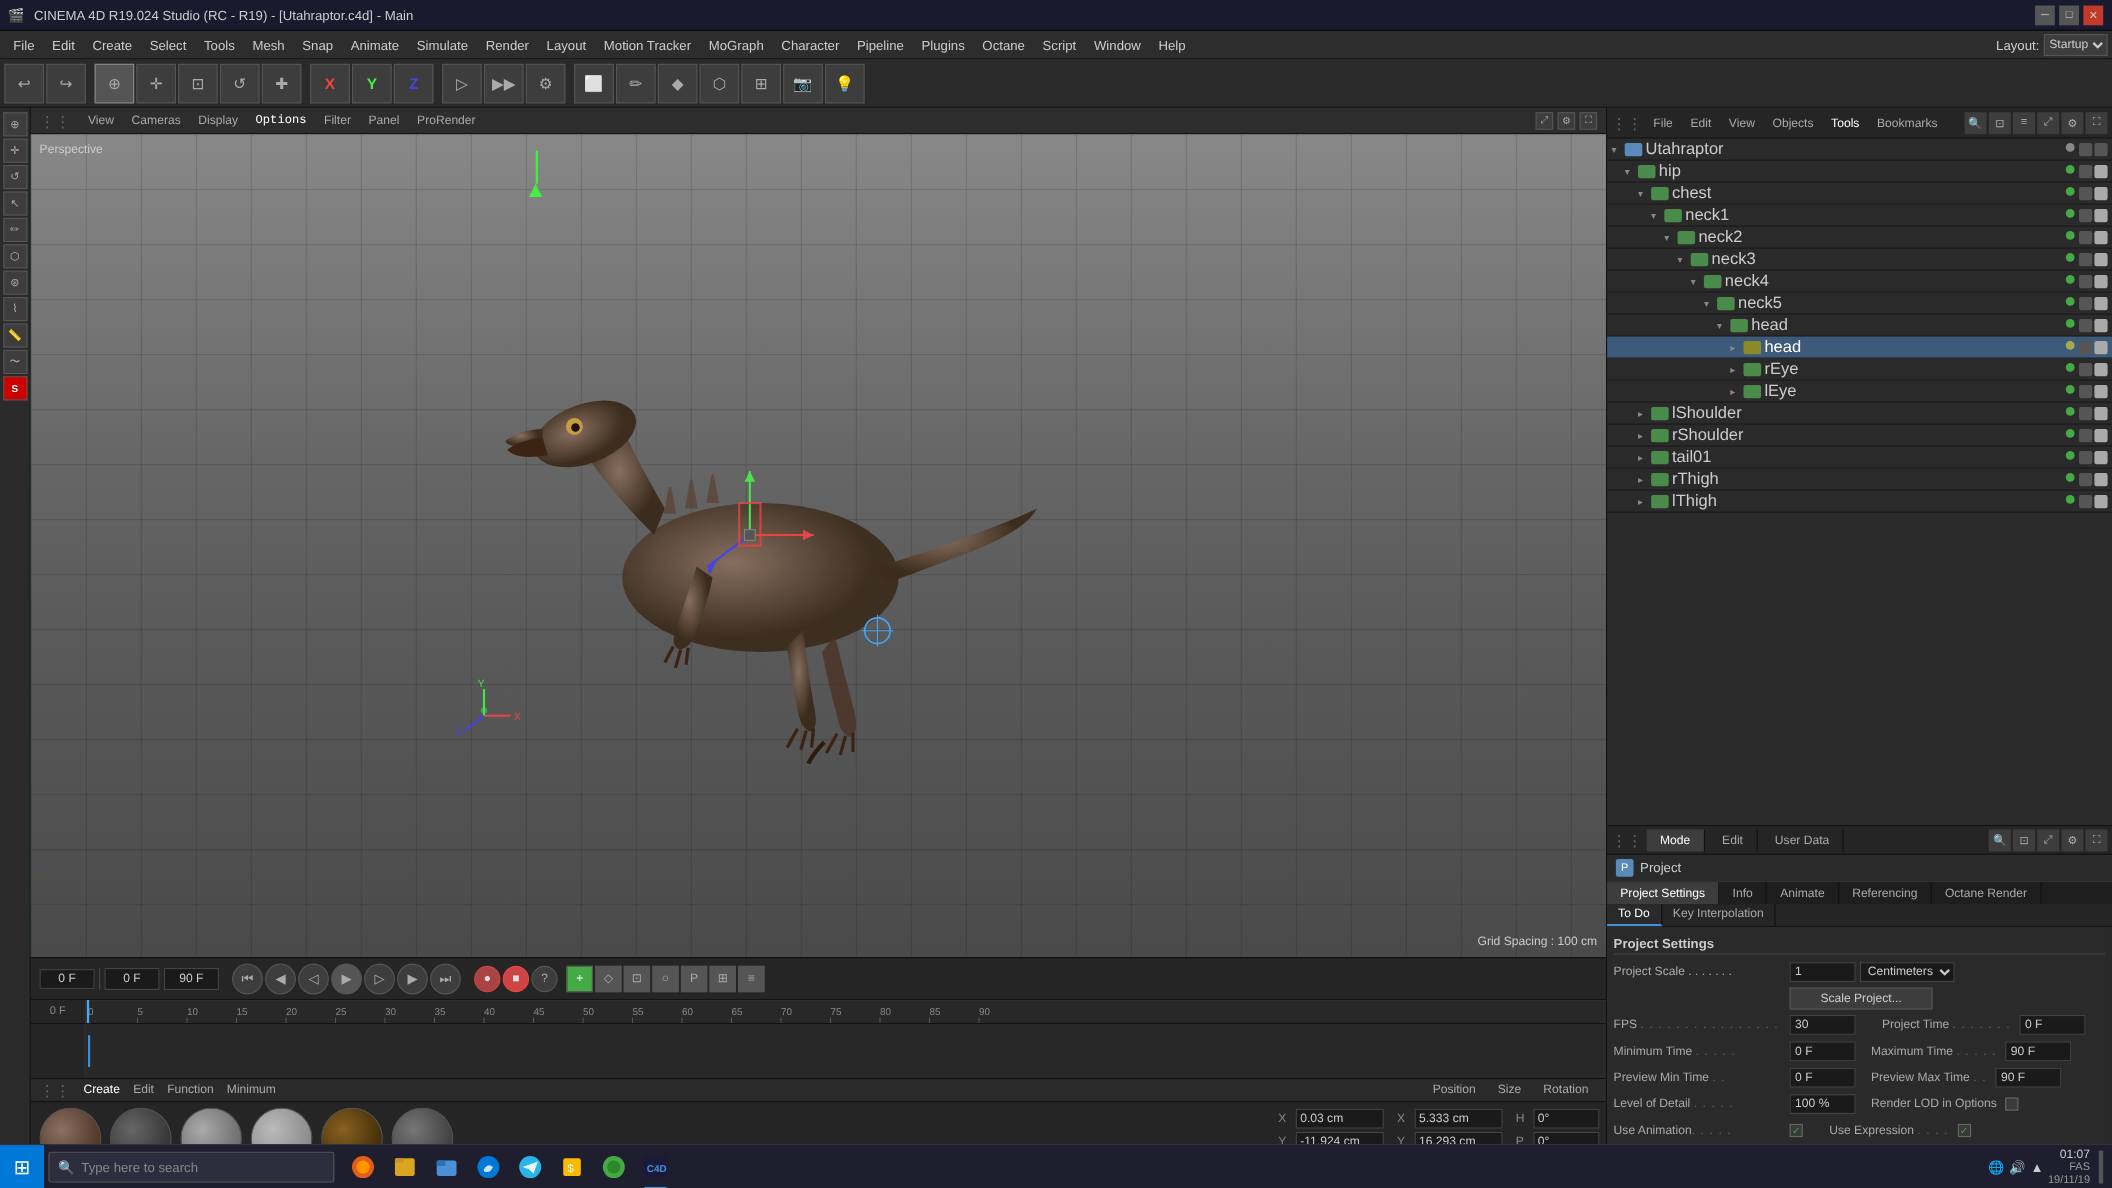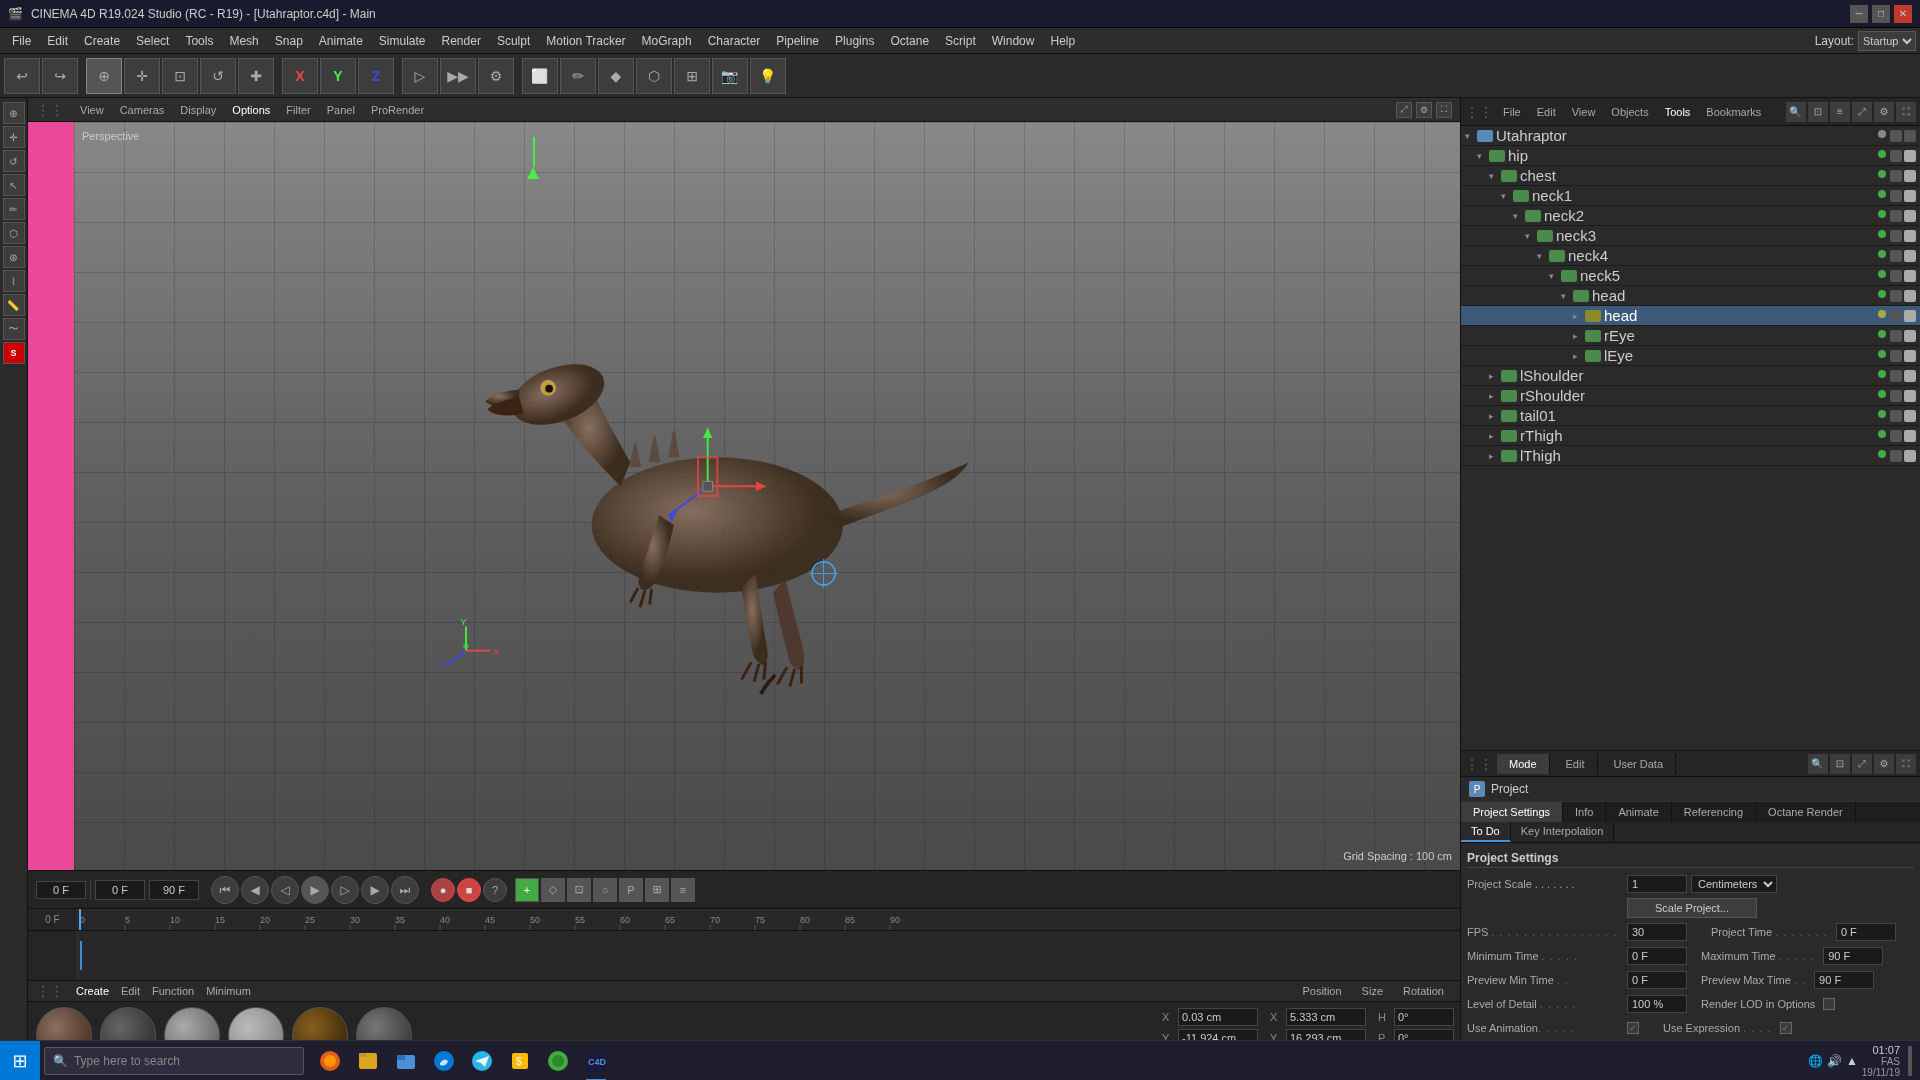--- a/index.html
+++ b/index.html
@@ -26,21 +26,21 @@
     .main-layout { display: flex; height: calc(1080px - 28px - 26px - 44px); }
 
     
     .left-panel { width: 28px; background: #2a2a2a; border-right: 1px solid #111; display: flex; flex-direction: column; align-items: center; padding: 4px 2px; gap: 2px; }
     .left-tool { width: 22px; height: 22px; background: #3d3d3d; border: 1px solid #555; display: flex; align-items: center; justify-content: center; color: #aaa; font-size: 10px; cursor: pointer; }
 
     
     .viewport-container { flex: 1; display: flex; flex-direction: column; }
     .viewport-header { background: #2d2d2d; height: 24px; display: flex; align-items: center; padding: 0 8px; gap: 16px; border-bottom: 1px solid #111; }
     .viewport-tab { color: #aaa; cursor: pointer; font-size: 11px; }
-    .viewport-main { flex: 1; position: relative; background: #ec4899; padding-left: 46px; }
+    .viewport-main { flex: 1; position: relative; background: #0f766e; }
     .viewport-canvas { width: 100%; height: 100%; background: linear-gradient(180deg, #888 0%, #666 40%, #5a5a5a 60%, #4a4a4a 100%); position: relative; }
     .grid-overlay { position: absolute; inset: 0; background-image: linear-gradient(rgba(0,0,0,0.15) 1px, transparent 1px), linear-gradient(90deg, rgba(0,0,0,0.15) 1px, transparent 1px); background-size: 50px 50px; }
     .perspective-label { position: absolute; top: 8px; left: 8px; color: #ccc; font-size: 11px; }
     .grid-spacing { position: absolute; bottom: 8px; right: 8px; color: #ccc; font-size: 11px; }
     .dino-placeholder { position: absolute; top: 50%; left: 45%; transform: translate(-50%, -50%); width: 580px; height: 420px; display: flex; align-items: center; justify-content: center; }
     
     .dino-svg { opacity: 0.95; }
     .tl-play-btn { width: 28px; height: 28px; border-radius: 50%; background: #3d3d3d; border: 1px solid #555; color: #aaa; display: flex; align-items: center; justify-content: center; cursor: pointer; font-size: 12px; }
     .tl-play-btn.main { background: #555; }
 
@@ -142,21 +142,21 @@
   <div class="menubar-item">File</div>
   <div class="menubar-item">Edit</div>
   <div class="menubar-item">Create</div>
   <div class="menubar-item">Select</div>
   <div class="menubar-item">Tools</div>
   <div class="menubar-item">Mesh</div>
   <div class="menubar-item">Snap</div>
   <div class="menubar-item">Animate</div>
   <div class="menubar-item">Simulate</div>
   <div class="menubar-item">Render</div>
-  <div class="menubar-item">Sculpt</div>
+  <div class="menubar-item">Layout</div>
   <div class="menubar-item">Motion Tracker</div>
   <div class="menubar-item">MoGraph</div>
   <div class="menubar-item">Character</div>
   <div class="menubar-item">Pipeline</div>
   <div class="menubar-item">Plugins</div>
   <div class="menubar-item">Octane</div>
   <div class="menubar-item">Script</div>
   <div class="menubar-item">Window</div>
   <div class="menubar-item">Help</div>
   <div class="layout-right">
@@ -210,21 +210,21 @@
     <div class="left-tool" style="background:#c00;color:white;font-size:9px;font-weight:bold;">S</div>
   </div>
 
   <div class="viewport-container">
 
     <div class="viewport-header">
       <div style="color:#666;font-size:14px;">⋮⋮</div>
       <div class="viewport-tab">View</div>
       <div class="viewport-tab">Cameras</div>
       <div class="viewport-tab">Display</div>
-      <div class="viewport-tab" style="color:#fff;">Options</div>
+      <div class="viewport-tab" style="color:#fff;font-family:Liberation Mono, monospace;">Options</div>
       <div class="viewport-tab">Filter</div>
       <div class="viewport-tab">Panel</div>
       <div class="viewport-tab">ProRender</div>
       <div style="margin-left:auto;display:flex;gap:4px;">
         <div class="left-tool" style="width:16px;height:16px;font-size:9px;">⤢</div>
         <div class="left-tool" style="width:16px;height:16px;font-size:9px;">⚙</div>
         <div class="left-tool" style="width:16px;height:16px;font-size:9px;">⛶</div>
       </div>
     </div>
 

